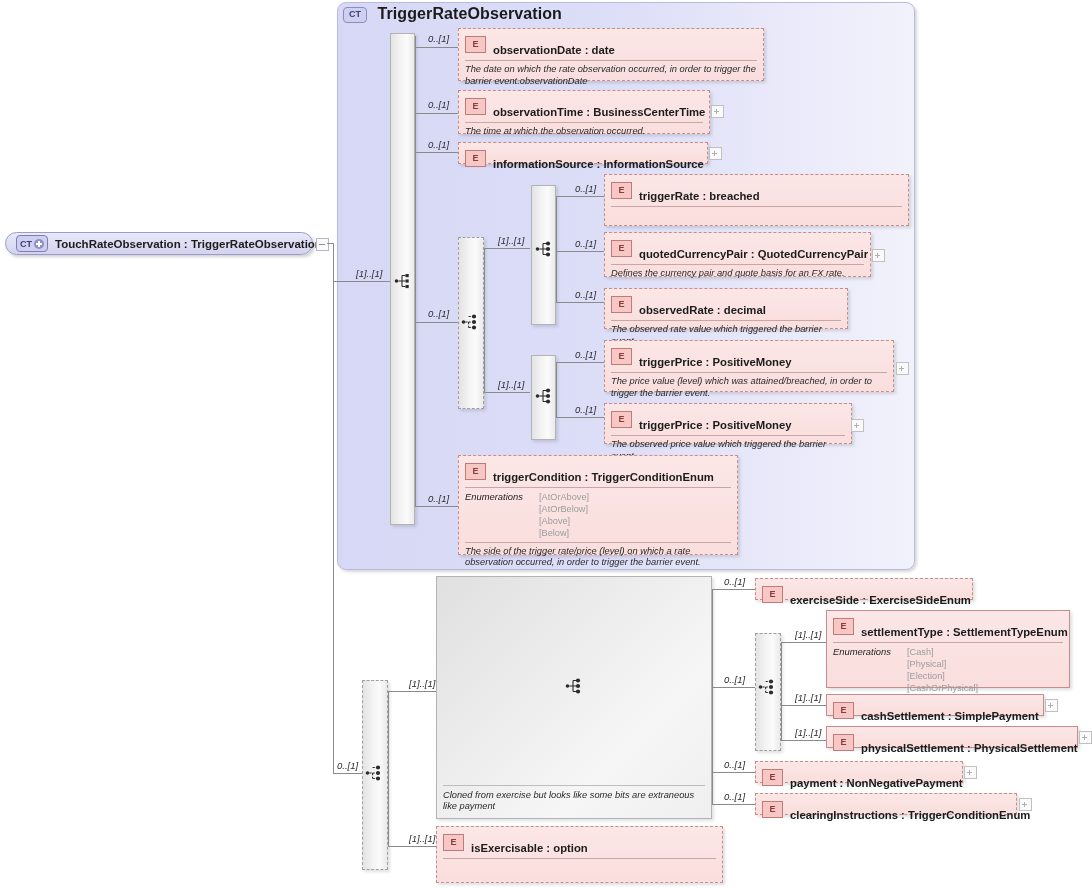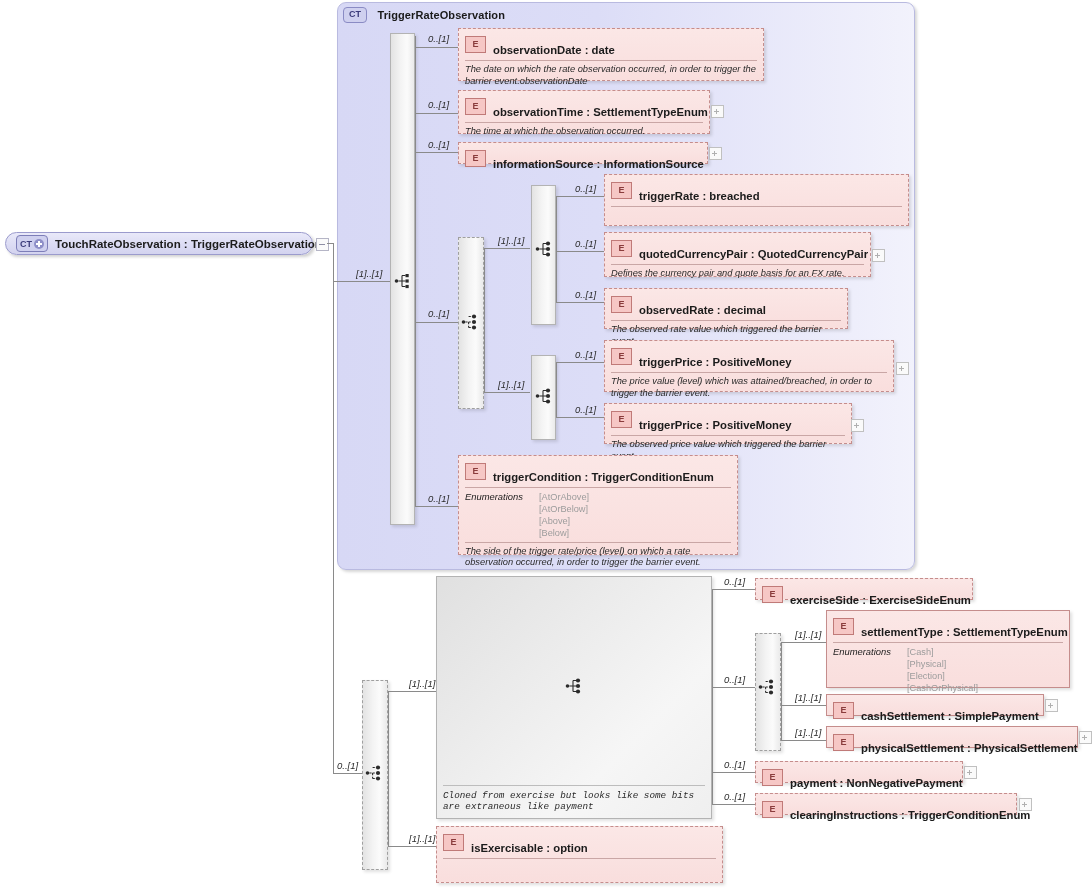--- a/index.html
+++ b/index.html
@@ -8,21 +8,21 @@
 
   
   .abs{position:absolute;box-sizing:border-box;}
 
   
   .ct-panel{
     background:linear-gradient(to right,#d7d8f5 0%,#dcddf7 45%,#f2f2fc 100%);
     border:1px solid #b9bae0;border-radius:9px;
     box-shadow:2px 2px 3px rgba(0,0,0,.16);
   }
-  .ct-title{font-size:11px;font-weight:bold;color:#1a1a1a;letter-spacing:.1px;}
+  .ct-title{font-size:16px;font-weight:bold;color:#1a1a1a;letter-spacing:.1px;}
   .ct-chip{
     display:inline-block;width:22px;height:14px;line-height:13px;text-align:center;
     font-size:9px;font-weight:bold;color:#3b3b7a;background:#cfd0ef;
     border:1px solid #8a8bc4;border-radius:4px;margin-right:6px;vertical-align:middle;
   }
 
   
   .root-node{
     background:linear-gradient(to bottom,#e9e9f9 0%,#dcdcf4 55%,#d3d3ef 100%);
     border:1px solid #9b9bcd;border-radius:14px;
@@ -86,21 +86,20 @@
 
   
   .comp-bar{
     background:linear-gradient(to right,#e3e3e3 0%,#f3f3f3 40%,#fbfbfb 70%,#eaeaea 100%);
     border:1px solid #b3b3b3;box-shadow:2px 2px 3px rgba(0,0,0,.12);
   }
   .comp-bar.dashed{border:1px dashed #9f9f9f;}
   .comp-bar.big{
     background:linear-gradient(135deg,#e0e0e0 0%,#ebebeb 35%,#f6f6f6 70%,#efefef 100%);
     border:1px solid #b3b3b3;
-    font-family:Liberation Mono, monospace;
   }
   .comp-bar .bar-doc{
     position:absolute;left:6px;right:6px;bottom:5px;
     font-size:9.3px;font-style:italic;color:#2a2a2a;line-height:1.25;
     border-top:1px solid #bdbdbd;padding-top:4px;
   }
 
   
   .card{
     position:absolute;font-size:9.5px;font-style:italic;color:#2b2b2b;
@@ -173,21 +172,21 @@
       <span class="e-chip">E</span>
       <span class="name">observationDate : date</span>
     </div>
     <div class="sep"></div>
     <div class="doc">The date on which the rate observation occurred, in order to trigger the barrier event.observationDate</div>
   </div>
 
   <div class="abs el" style="left:458px;top:90px;width:252px;height:44px;">
     <div class="hdr">
       <span class="e-chip">E</span>
-      <span class="name">observationTime : SettlementTypeEnum</span>
+      <span class="name">observationTime : BusinessCenterTime</span>
     </div>
     <div class="sep"></div>
     <div class="doc">The time at which the observation occurred.</div>
   </div>
   <div class="plusbox" style="left:711px;top:105px;"></div>
 
   <div class="abs el" style="left:458px;top:142px;width:250px;height:22px;">
     <div class="hdr">
       <span class="e-chip">E</span>
       <span class="name">informationSource : InformationSource</span>

